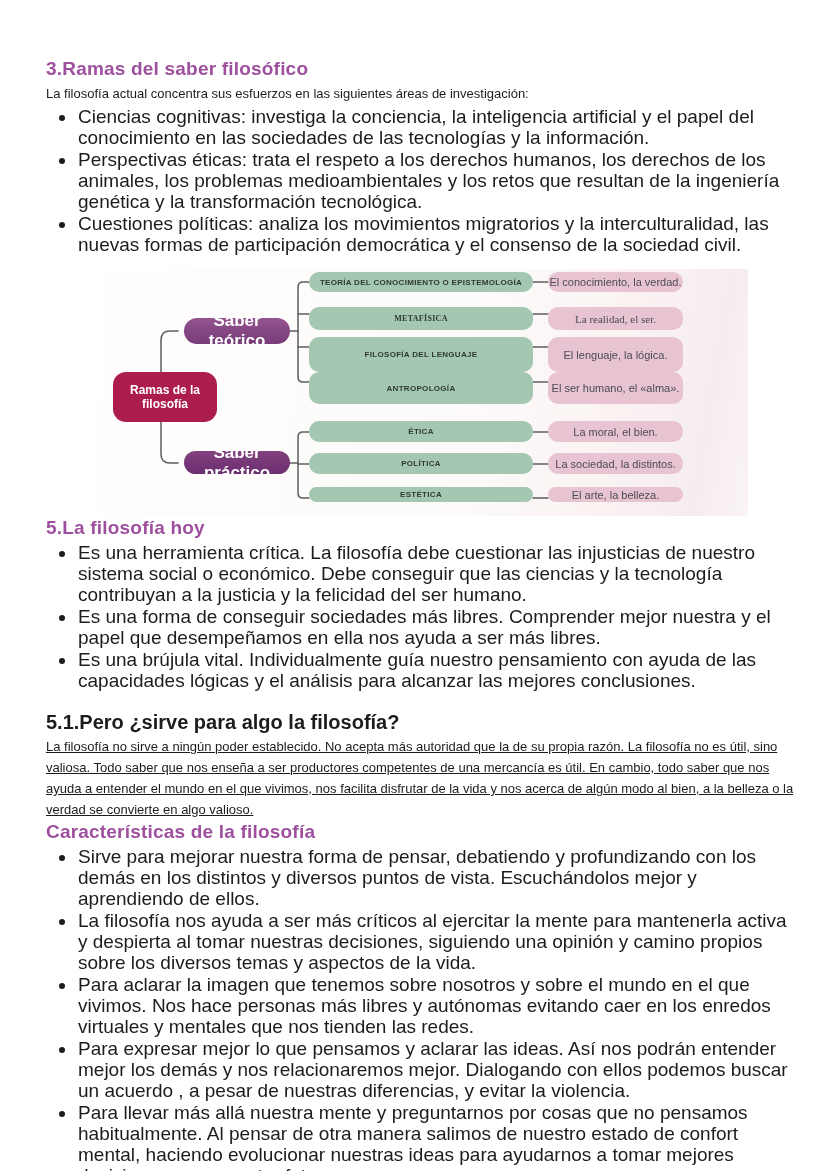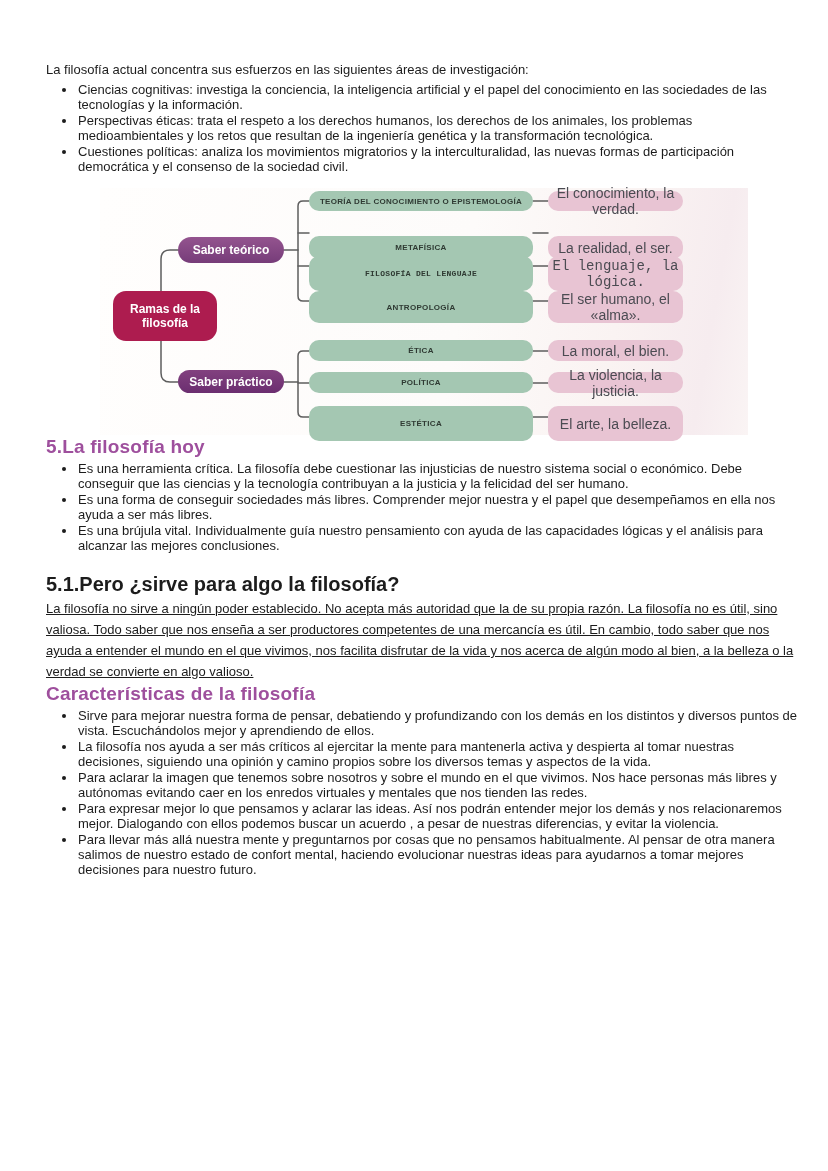--- a/index.html
+++ b/index.html
@@ -8,21 +8,21 @@
     padding:57px 30px 0 46px;overflow:hidden;
     font-family:"Liberation Sans",sans-serif;
     color:#1c1c1c;background:#ffffff;position:relative;
   }
   h2.sec{
     margin:0;font-size:19px;line-height:24px;font-weight:bold;
     color:#9e4f9d;letter-spacing:.2px;
   }
   .intro{margin:2px 0 0 0;font-size:13px;line-height:21px;}
   ul.bullets{margin:2px 0 0 0;padding:0 0 0 31px;list-style:disc;}
-  ul.bullets li{font-size:13px;line-height:15px;margin:0 0 1px 0;padding-left:1px;}
+  ul.bullets li{font-size:19px;line-height:21px;margin:0 0 1px 0;padding-left:1px;}
   h3.subsec{margin:20px 0 0 0;font-size:20px;line-height:22px;font-weight:bold;color:#1c1c1c;}
   .para{margin:3px 0 0 0;font-size:13px;line-height:21px;text-decoration:underline;}
   .mt14{margin-top:14px;}
   .mt22{margin-top:22px;}
 
   
   .diagram{
     position:relative;width:648px;height:247px;
     margin:14px 0 0 54px;
     background:linear-gradient(100deg,#fffefd 0%,#fdfbfa 55%,#faf3f2 78%,#f6ecef 92%,#faf4f4 100%);
@@ -31,43 +31,44 @@
   .dbox{
     position:absolute;z-index:1;display:flex;align-items:center;justify-content:center;
     text-align:center;box-sizing:border-box;
   }
   .root{
     left:13px;top:103px;width:104px;height:50px;padding:0 8px;
     background:#ad1c4f;border-radius:13px;color:#ffffff;
     font-size:12px;line-height:14px;font-weight:bold;
   }
   .branch{
-    left:78px;width:106px;border-radius:13px;color:#ffffff;
-    font-size:12px;font-weight:bold;
+    left:84px;width:106px;border-radius:13px;color:#ffffff;
+    font-size:17px;font-weight:bold;
   }
   .branch.theo{top:49px;height:26px;background:linear-gradient(#94548f,#763c79);}
   .branch.prac{top:182px;height:23px;background:linear-gradient(#82417f,#6b2e70);}
   .disc{
     left:209px;width:224px;border-radius:10px;background:#a4c7b2;
     color:#2f3a33;font-size:8px;font-weight:bold;letter-spacing:.3px;padding:0 2px;
   }
   .obj{
     left:448px;width:135px;border-radius:10px;background:#e8c4d3;
-    color:#4b4b52;font-size:14px;
+    color:#4b4b52;font-size:11px;
   }
-  .r1{top:3px;height:20px;}  .r2{top:48px;height:23px;}
-  .r3{top:68px;height:35px;font-family:Liberation Mono, monospace;} .r4{top:103px;height:32px;}
+  .r1{top:3px;height:20px;}  .r2{top:38px;height:23px;font-family:Liberation Serif, serif;}
+  .r3{top:68px;height:35px;} .r4{top:103px;height:32px;}
   .r5{top:152px;height:21px;}.r6{top:184px;height:21px;}
-  .r7{top:218px;height:35px;}
+  .r7{top:218px;height:15px;}
 </style>
 </head>
 <body>
 
 <div class="page">
 
+  <h2 class="sec">3.Ramas del saber filosófico</h2>
   <p class="intro">La filosofía actual concentra sus esfuerzos en las siguientes áreas de investigación:</p>
   <ul class="bullets">
     <li>Ciencias cognitivas: investiga la conciencia, la inteligencia artificial y el papel del conocimiento en las sociedades de las tecnologías y la información.</li>
     <li>Perspectivas éticas: trata el respeto a los derechos humanos, los derechos de los animales, los problemas medioambientales y los retos que resultan de la ingeniería genética y la transformación tecnológica.</li>
     <li>Cuestiones políticas: analiza los movimientos migratorios y la interculturalidad, las nuevas formas de participación democrática y el consenso de la sociedad civil.</li>
   </ul>
 
   <div class="diagram">
     <svg width="648" height="247" viewBox="0 0 648 247">
       <g fill="none" stroke="#5d5d5d" stroke-width="1.5" stroke-linecap="round">
@@ -104,21 +105,21 @@
     <div class="dbox disc r4">ANTROPOLOGÍA</div>
     <div class="dbox disc r6">POLÍTICA</div>
     <div class="dbox disc r5">ÉTICA</div>
     <div class="dbox disc r7">ESTÉTICA</div>
 
     <div class="dbox obj r1">El conocimiento, la verdad.</div>
     <div class="dbox obj r2">La realidad, el ser.</div>
     <div class="dbox obj r3">El lenguaje, la lógica.</div>
     <div class="dbox obj r4">El ser humano, el «alma».</div>
     <div class="dbox obj r5">La moral, el bien.</div>
-    <div class="dbox obj r6">La violencia, la justicia.</div>
+    <div class="dbox obj r6">La sociedad, la distintos.</div>
     <div class="dbox obj r7">El arte, la belleza.</div>
   </div>
 
   <h2 class="sec mt14">5.La filosofía hoy</h2>
   <ul class="bullets">
     <li>Es una herramienta crítica. La filosofía debe cuestionar las injusticias de nuestro sistema social o económico. Debe conseguir que las ciencias y la tecnología contribuyan a la justicia y la felicidad del ser humano.</li>
     <li>Es una forma de conseguir sociedades más libres. Comprender mejor nuestra y el papel que desempeñamos en ella nos ayuda a ser más libres.</li>
     <li>Es una brújula vital. Individualmente guía nuestro pensamiento con ayuda de las capacidades lógicas y el análisis para alcanzar las mejores conclusiones.</li>
   </ul>
 

